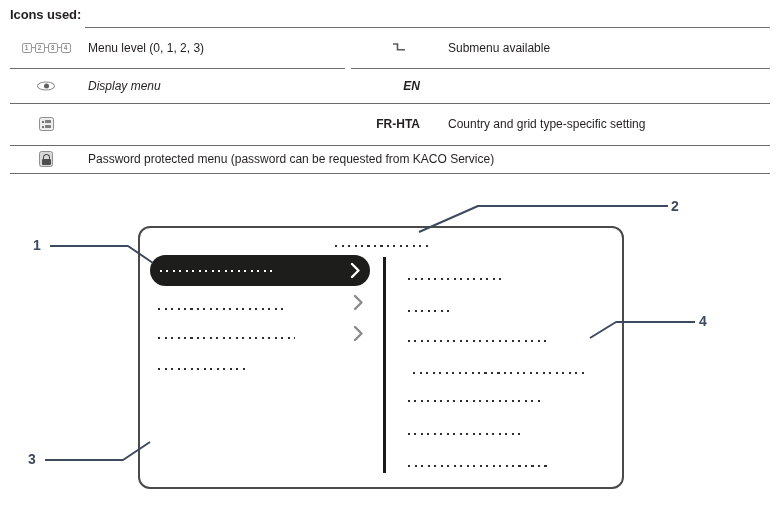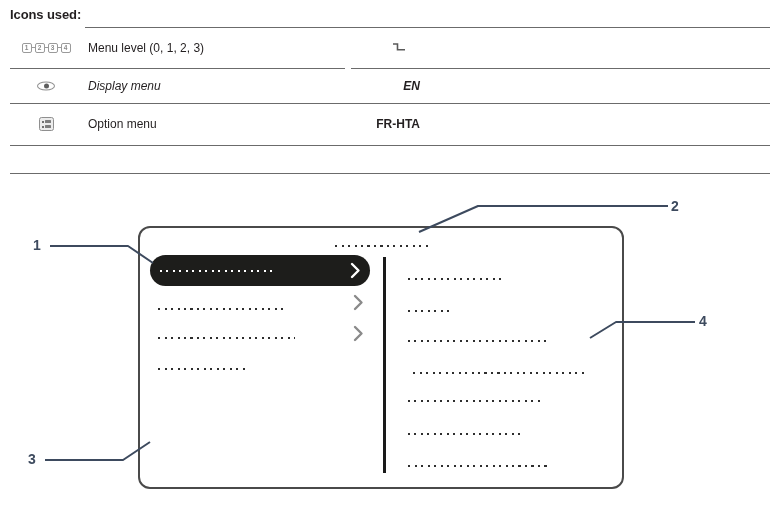--- a/index.html
+++ b/index.html
@@ -80,20 +80,21 @@
           <span class="mldash"></span>
           <span class="mlbox">4</span>
       </div>
     </div>
     <div class="cell label-cell">Menu level (0, 1, 2, 3)</div>
     <div class="cell code-cell" style="padding-right:14px;box-sizing:border-box;">
       <svg width="14" height="10" viewBox="0 0 14 10">
         <path d="M1 2 H5.5 V7.8 H13" fill="none" stroke="#5a5a5a" stroke-width="1.6"></path>
       </svg>
     </div>
+    <div class="cell desc-cell">Submenu available</div>
   </div>
 
   <div class="trow" style="top:68px;height:35px;font-style:italic;">
     <div class="cell icon-cell">
       <div class="eye">
           <div class="pupil"></div>
         </div>
     </div>
     <div class="cell label-cell">Display menu</div>
     <div class="cell code-cell">EN</div>
@@ -105,24 +106,33 @@
         <div class="orow">
             <span class="odot"></span>
             <span class="obar"></span>
           </div>
         <div class="orow">
             <span class="odot"></span>
             <span class="obar"></span>
           </div>
       </div>
     </div>
-    <div class="cell label-cell">Option menu</div>
     <div class="cell code-cell">FR-HTA</div>
+    <div class="cell desc-cell">Country and grid type-specific setting</div>
   </div>
 
+  <div class="trow" style="top:145px;height:28px;">
+    <div class="cell icon-cell">
+      <div class="lock">
+        <div class="shackle"></div>
+        <div class="lbody"></div>
+      </div>
+    </div>
+    <div class="cell span-cell">Password protected menu (password can be requested from KACO Service)</div>
+  </div>
 
   <div id="screen">
     <div id="divider"></div>
   <div class="dots" style="width: 95px; left: 195px; top: 17px;"></div>
       <div class="pill" style="top: 27px;">
         <div class="dots white" style="width: 114px; left: 10px; top: 15px;"></div>
         <svg class="chev" style="left:200px;top:7px" width="11" height="17" viewBox="0 0 11 17">
     <polyline points="2,2 8.5,8.5 2,15" fill="none" stroke="#ffffff" stroke-width="2.4" stroke-linecap="round" stroke-linejoin="round"></polyline>
         </svg>
       </div>

